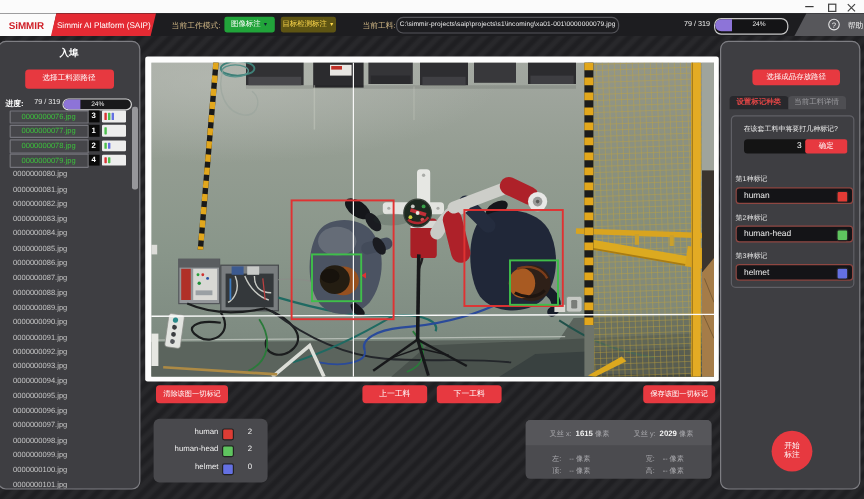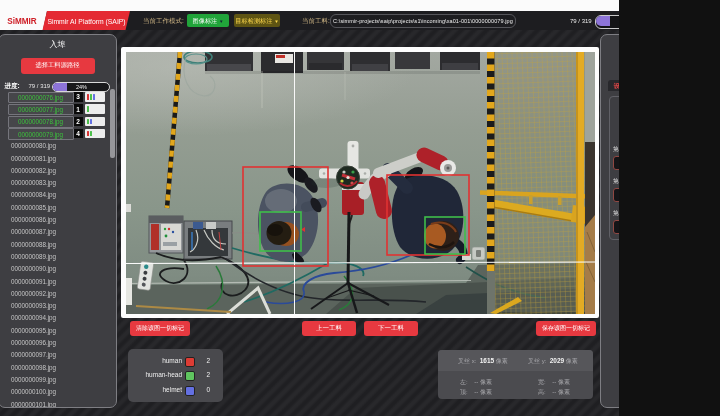--- a/index.html
+++ b/index.html
@@ -1,15 +1,15 @@
 <!DOCTYPE html>
 <html><head><meta charset="utf-8">
 <style>
   html,body{margin:0;padding:0;background:#111;}
-  #app{position:relative;width:619px;height:416px;overflow:hidden;
+  #app{position:relative;width:720px;height:416px;overflow:hidden;
     font-family:"Liberation Sans",sans-serif;
     background:repeating-linear-gradient(135deg,#28282b 0px,#28282b 2px,#1f1f22 4.5px,#1f1f22 6.5px,#28282b 9px);}
   .abs{position:absolute;}
   #titlebar{left:0;top:0;width:720px;height:11px;background:#fbfbfb;}
   #toolbar{left:0;top:11px;width:720px;height:19px;background:#1d1d20;}
   .tb{position:absolute;white-space:nowrap;}
   .khaki{color:#cdb483;font-size:6.5px;}
   .redbtn{position:absolute;background:#e73940;border-radius:3px;color:#fff;
     display:flex;align-items:center;justify-content:center;white-space:nowrap;}
   #leftpanel{left:-2px;top:34px;width:117px;height:372px;background:#3e3e42;
@@ -63,21 +63,21 @@
       <circle cx="40" cy="9.5" r="4.4" fill="none" stroke="#e8e8e8" stroke-width="0.9"></circle>
       <text x="40" y="12" fill="#e8e8e8" font-size="6.5" text-anchor="middle" font-family="Liberation Sans">?</text>
       <text x="58" y="12.3" fill="#f0f0f0" font-size="6.5" text-anchor="middle" font-family="Liberation Sans">帮助</text>
     </svg>
     <div class="tb" style="left:595px;top:3.5px;width:60px;height:12px;background:#141416;border:0.8px solid #c8c8c8;border-radius:6px;"></div>
     <div class="tb" style="left:596px;top:4.5px;width:14px;height:10px;background:#8d74d8;border-radius:5px 0 0 5px;"></div>
     <div class="tb" style="left:610px;top:7px;width:45px;text-align:center;color:#f0f0f0;font-size:5.5px;">24%</div>
   </div>
 
   <div id="leftpanel" class="abs">
-    <div class="abs" style="left:0;top:3.5px;width:117px;text-align:center;color:#fff;font-size:8px;font-weight:normal;">入埠</div>
+    <div class="abs" style="left:0;top:3.5px;width:117px;text-align:center;color:#fff;font-size:8px;font-weight:bold;">入埠</div>
     <div class="redbtn" style="left:21.5px;top:22.5px;width:74px;height:16px;font-size:6.3px;">选择工料源路径</div>
     <div class="abs" style="left:5.5px;top:47px;color:#fff;font-size:6.5px;font-weight:bold;">进度:</div>
     <div class="abs" style="left:29.5px;top:47.5px;color:#e8e8e8;font-size:6px;">79 / 319</div>
     <div class="abs" style="left:52.5px;top:46.5px;width:56px;height:8px;background:#19191b;border:1px solid #d8d8d8;border-radius:5px;"></div>
     <div class="abs" style="left:53.5px;top:47.5px;width:14px;height:8px;background:#8d74d8;border-radius:4px 0 0 4px;"></div>
     <div class="abs" style="left:62.5px;top:48.5px;width:40px;text-align:center;color:#f0f0f0;font-size:5.5px;">24%</div>
     <div id="filelist" class="abs" style="left:2.5px;top:55.5px;width:113px;height:317px;">
         <div class="row" style="top:0.5px">
           <span class="fname">0000000076.jpg</span>
           <span class="badge">3</span>

